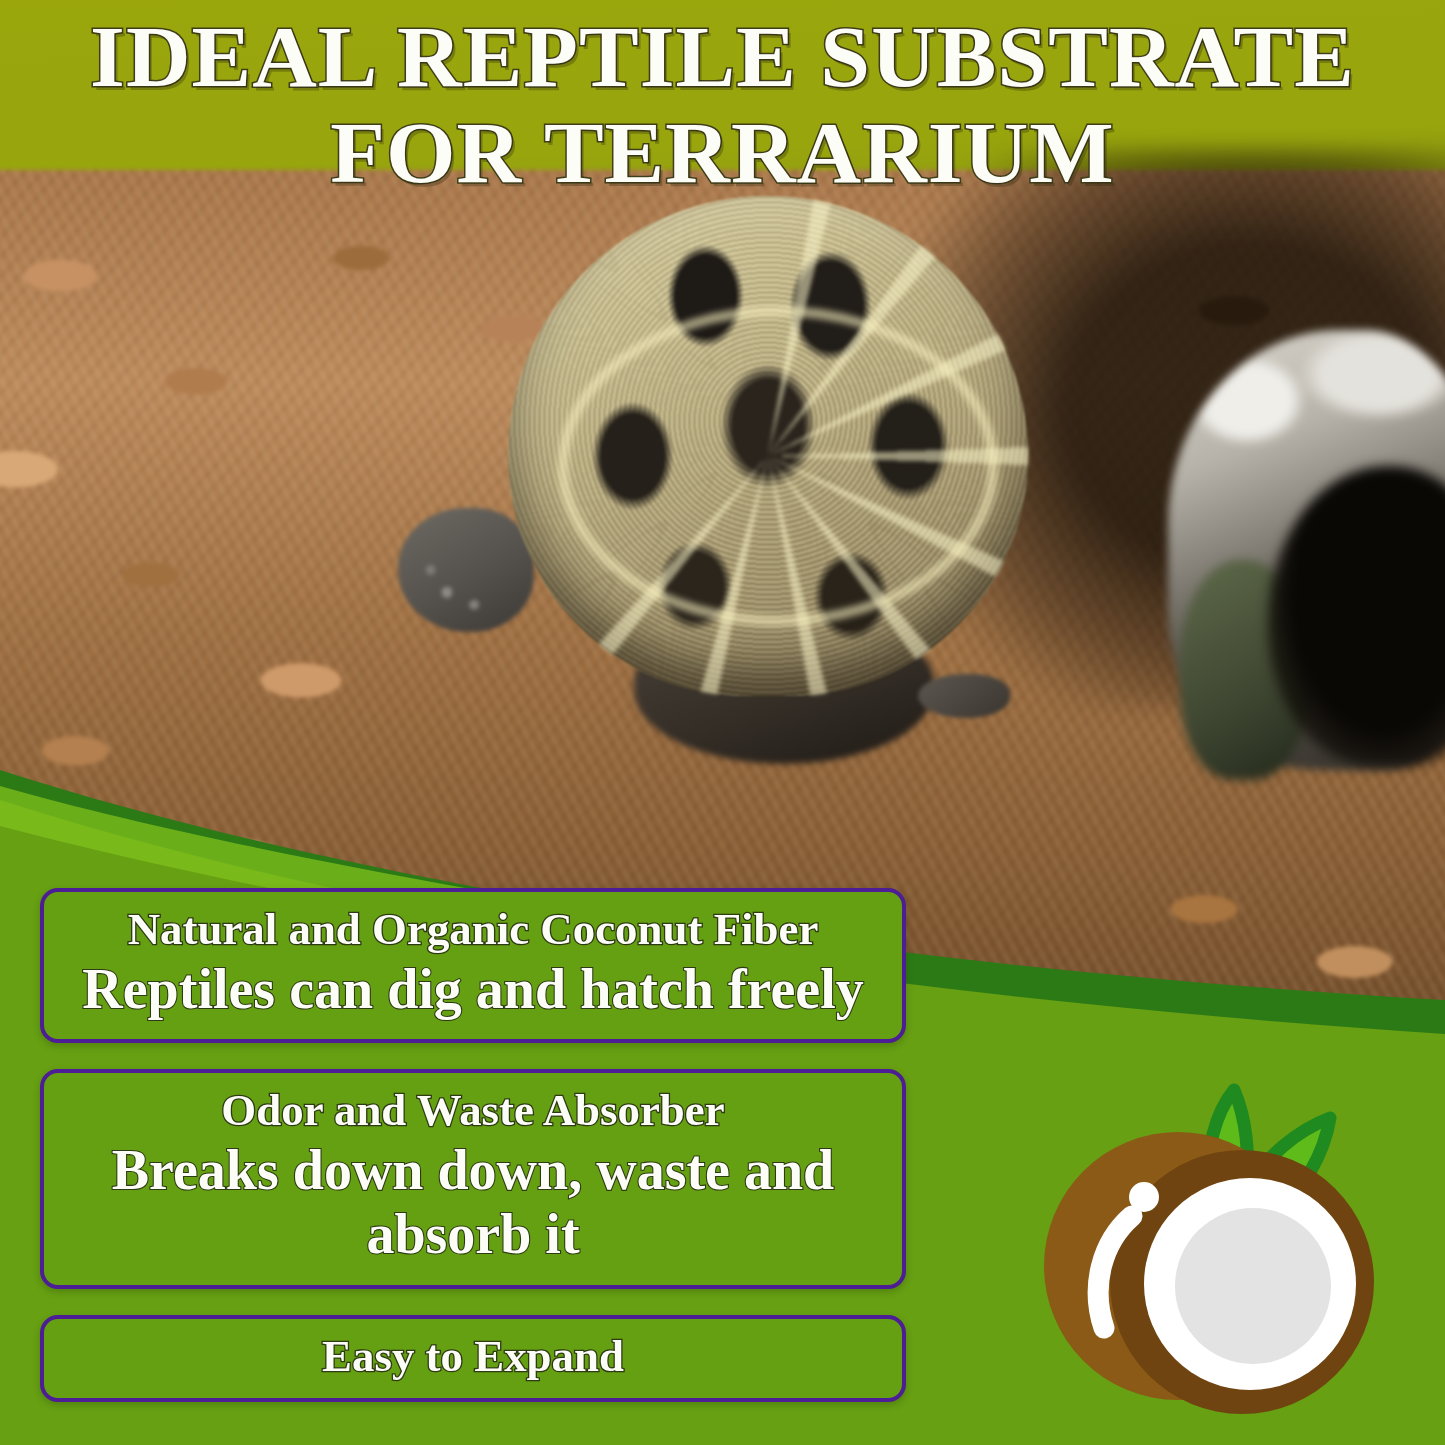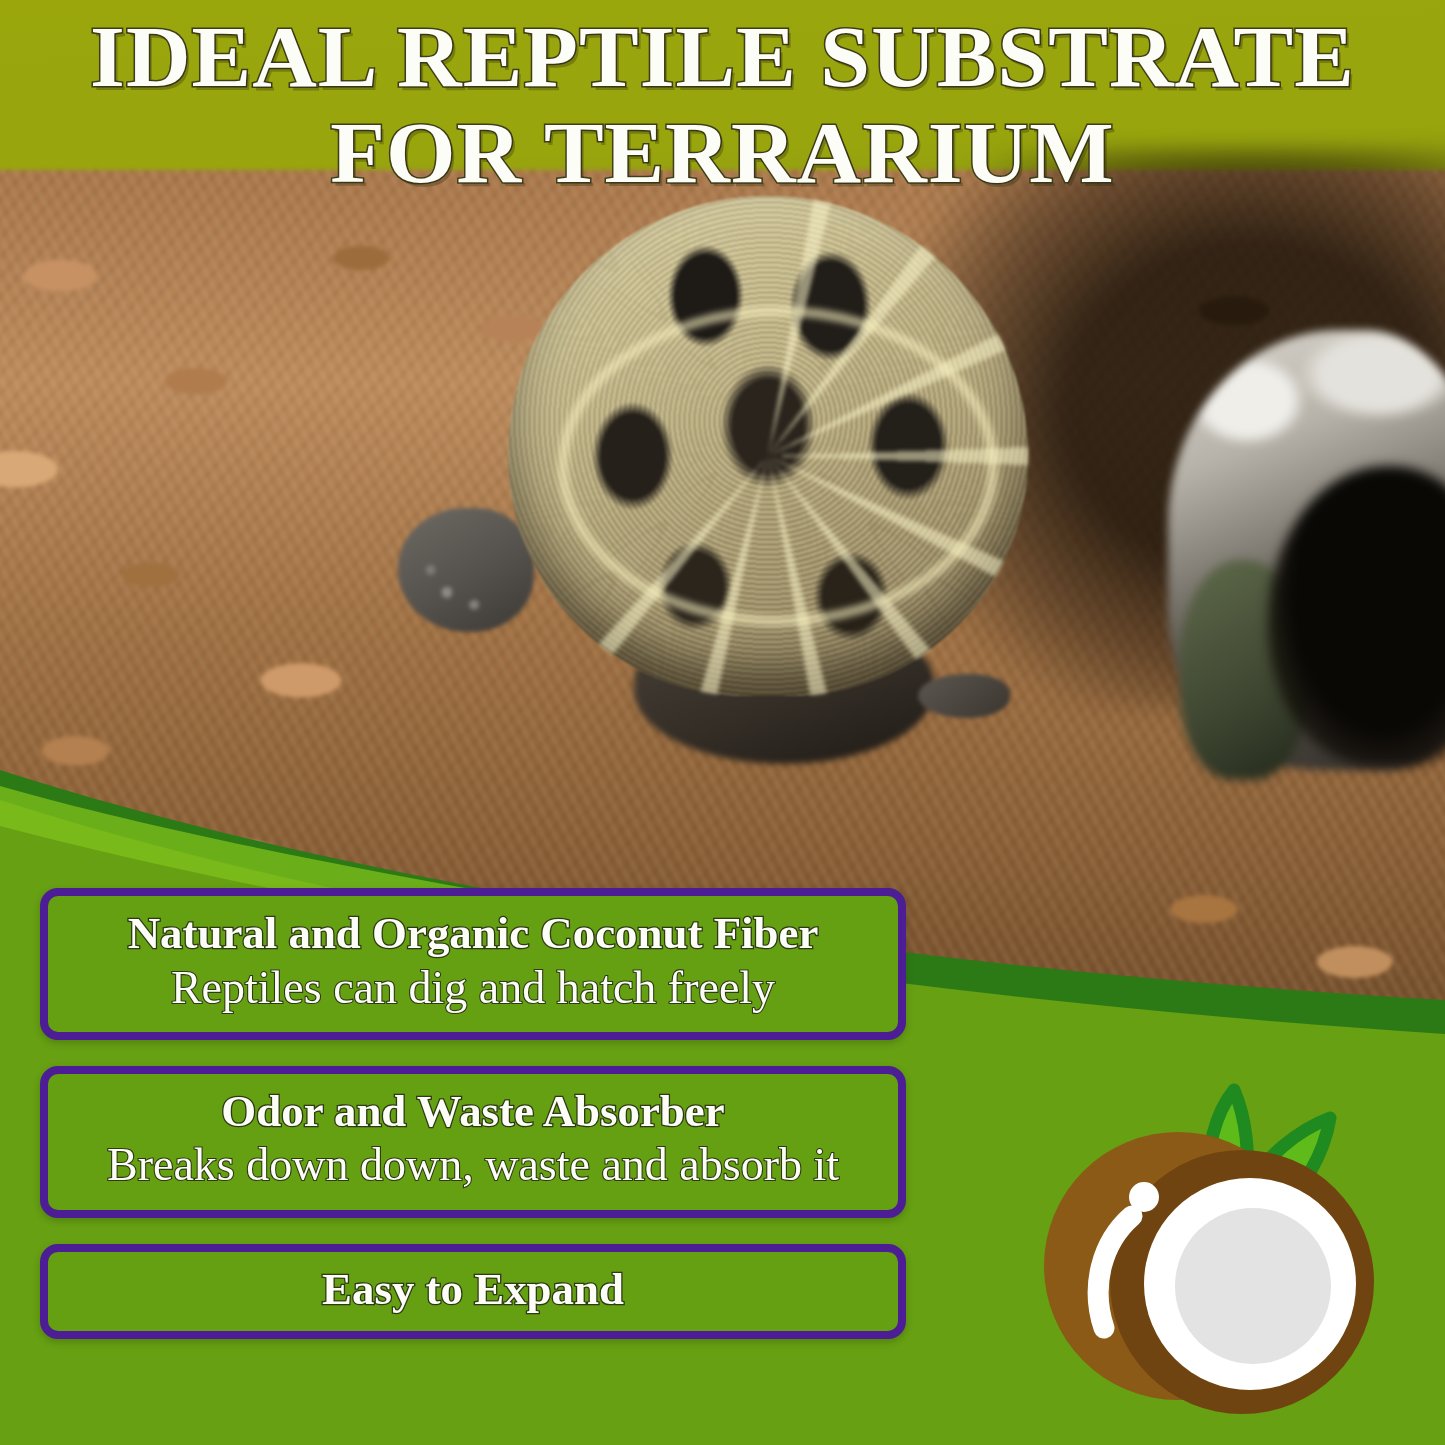--- a/index.html
+++ b/index.html
@@ -188,42 +188,42 @@
   .features {
     position: absolute;
     left: 40px; top: 888px;
     width: 866px;
     z-index: 7;
   }
   .feature-box {
     position: relative;
     box-sizing: border-box;
     background: #64a011;
-    border: 8px solid #4c1d95;
+    border: 4px solid #4c1d95;
     border-radius: 18px;
     padding: 14px 18px 18px;
     text-align: center;
     margin-bottom: 26px;
     box-shadow: 0 3px 7px rgba(20,40,5,.25);
   }
   .feature-box:last-child { margin-bottom: 12px; }
   .feature-title {
     font-family: "Liberation Serif", "DejaVu Serif", serif;
     font-weight: bold;
     font-size: 44px;
     line-height: 1.08;
     color: #fdfdf8;
     -webkit-text-stroke: 2.6px #2e3a14;
     paint-order: stroke fill;
     transform: scaleX(1.02);
   }
   .feature-desc {
     font-family: "Liberation Serif", "DejaVu Serif", serif;
-    font-weight: normal;
-    font-size: 46px;
+    font-weight: bold;
+    font-size: 56px;
     line-height: 1.14;
     color: #fdfdf8;
     margin-top: 4px;
     -webkit-text-stroke: 2.2px #2e3a14;
     paint-order: stroke fill;
     transform: scaleX(1.0);
   }
   .feature-desc-line { display: block; }
 
   

